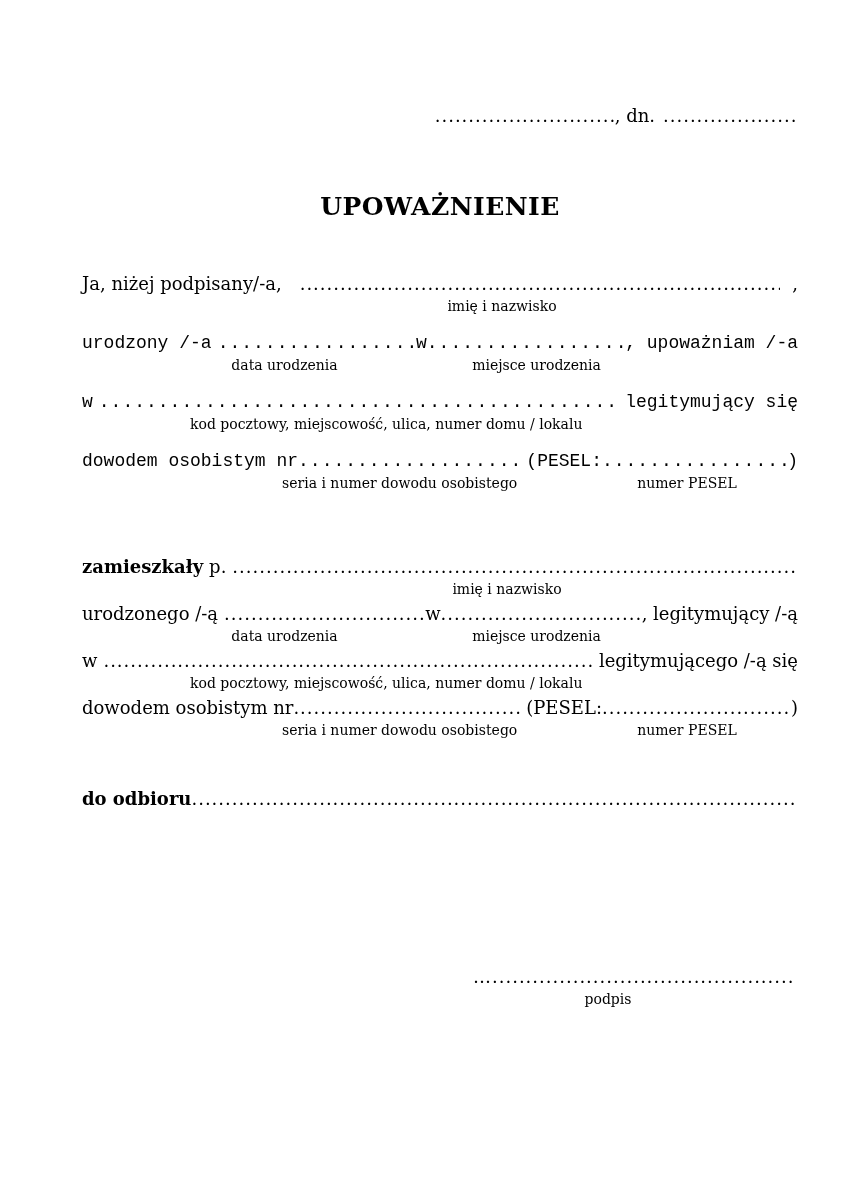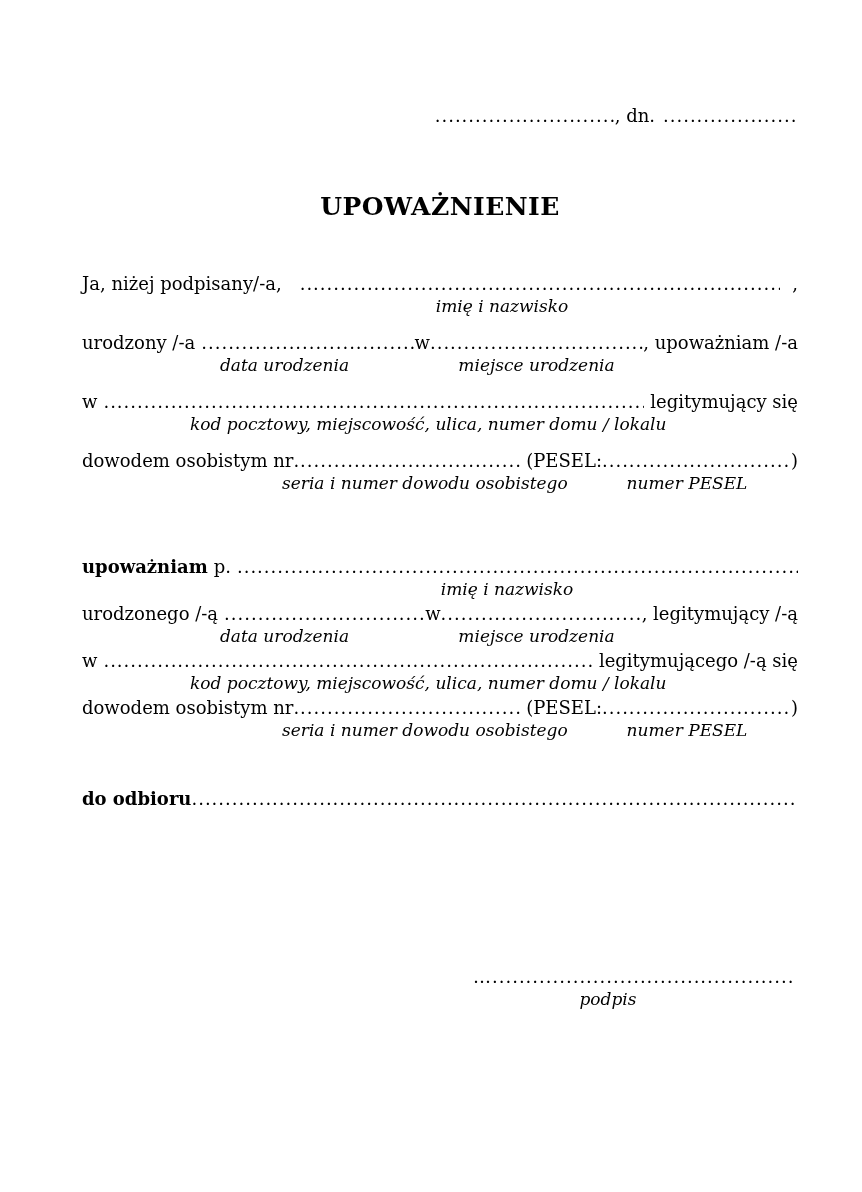--- a/index.html
+++ b/index.html
@@ -28,25 +28,25 @@
   .spr{margin-right:6px;}
   .dots{
     overflow:hidden;letter-spacing:1px;flex:0 0 auto;line-height:24px;
   }
   .grow{flex:1 1 0;}
   .grow12{flex:1.2 1 0;}
   .w180{width:180px;}
   .w135{width:135px;margin-left:8px;}
   .caption-row{
     position:relative;height:22px;
-    font-size:17px;font-style:italic;line-height:20px;
+    font-size:14px;line-height:20px;
   }
   .cap{position:absolute;top:0;text-align:center;white-space:nowrap;}
   .r1{margin-top:50px;gap:12px;}
-  .rm{margin-top:13px;}
+  .rm{margin-top:13px;font-family:Liberation Mono, monospace;}
   .blk{margin-top:60px;}
   .rm2{margin-top:1px;}
   .blk2{margin-top:45px;}
   .sig-line{margin-top:154px;}
   .sig-dots{width:320px;margin-left:391px;}
 </style>
 </head>
 <body>
 
 <div class="page">
@@ -95,21 +95,21 @@
     <span class="seg spl">(PESEL:</span>
     <span class="dots grow">................................................................................................................................................................................................................................................................................................................</span>
     <span class="seg">)</span>
   </div>
   <div class="caption-row">
     <span class="cap" style="left:200px;width:228px">seria i numer dowodu osobistego</span>
     <span class="cap" style="left:540px;width:130px">numer PESEL</span>
   </div>
 
   <div class="line blk">
-    <span class="seg b">upoważniam</span>
+    <span class="seg b">zamieszkały</span>
     <span class="seg spl spr">p.</span>
     <span class="dots grow">................................................................................................................................................................................................................................................................................................................</span>
   </div>
   <div class="caption-row">
     <span class="cap" style="left:335px;width:180px">imię i nazwisko</span>
   </div>
 
   <div class="line rm2">
     <span class="seg sp">urodzonego /-ą</span>
     <span class="dots grow">................................................................................................................................................................................................................................................................................................................</span>

